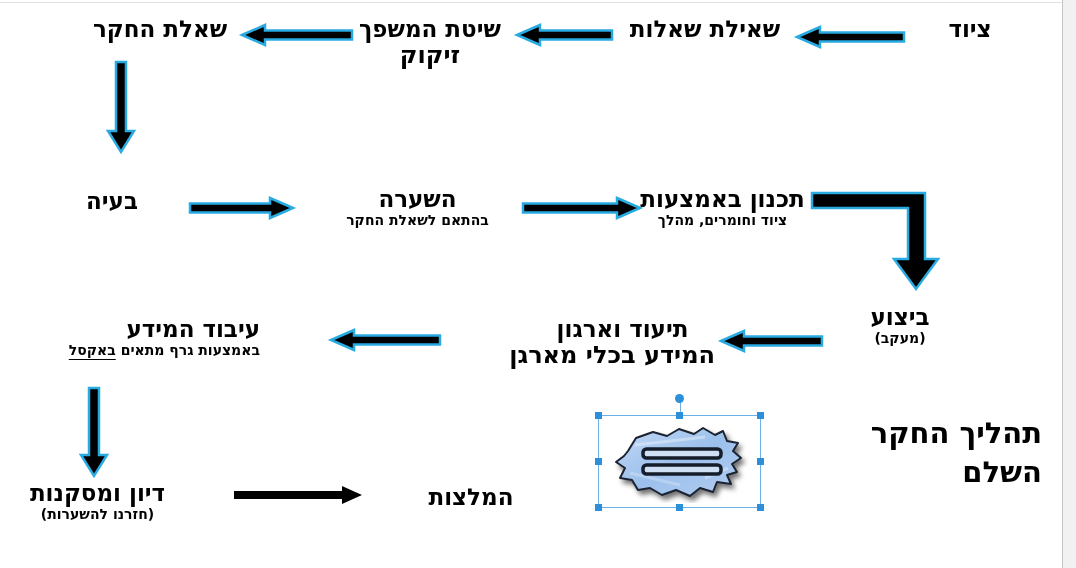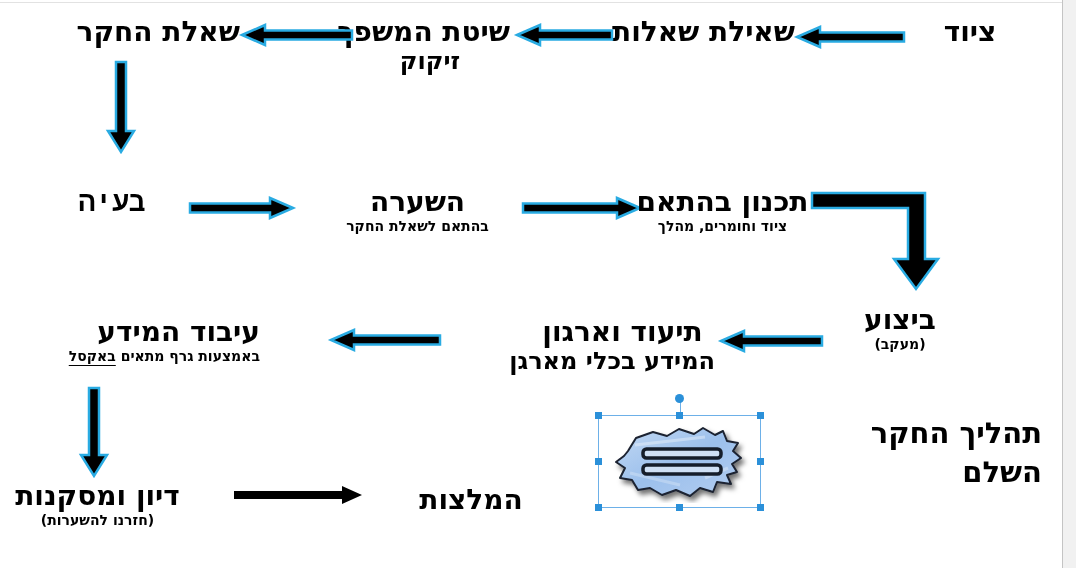--- a/index.html
+++ b/index.html
@@ -22,21 +22,21 @@
     background:#f1f1f1;border-left:1px solid #c4c4c4;box-sizing:border-box;
   }
   .node{
     position:absolute;
     color:#000;
     font-weight:700;
     text-align:center;
     line-height:1.15;
     white-space:nowrap;
   }
-  .node .main{font-size:28px;display:block;}
+  .node .main{font-size:23px;display:block;}
   .node .sub{font-size:14px;display:block;}
   .node .sub-big{font-size:24px;display:block;}
   .node.align-right{text-align:right;}
   .title-block{
     position:absolute;left:830px;top:414px;width:212px;
     font-size:29px;font-weight:700;color:#000;
     text-align:right;line-height:1.35;white-space:nowrap;
   }
   .title-block span{display:block;}
   .wavy{
@@ -104,39 +104,39 @@
   </svg>
 
   <div class="node" dir="rtl" style="left:80px;top:16px;width:160px;">
     <span class="main">שאלת החקר</span>
   </div>
 
   <svg class="arrow" style="left:103px;top:60px;" width="36" height="94">
     <polygon points="13,2 23,2 23,71 31,71 18,92 5,71 13,71"></polygon>
   </svg>
 
-  <div class="node" dir="rtl" style="left:72px;top:188px;width:80px;font-family:Liberation Mono, monospace;">
+  <div class="node" dir="rtl" style="left:72px;top:188px;width:80px;">
     <span class="main">בעיה</span>
   </div>
 
   <svg class="arrow" style="left:188px;top:195px;" width="106" height="26">
     <polygon points="105,13 82,3 82,8.5 2,8.5 2,17.5 82,17.5 82,23"></polygon>
   </svg>
 
   <div class="node" dir="rtl" style="left:330px;top:186px;width:175px;">
     <span class="main">השערה</span>
     <span class="sub">בהתאם לשאלת החקר</span>
   </div>
 
   <svg class="arrow" style="left:521px;top:195px;" width="120" height="26">
     <polygon points="119,13 96,3 96,8.5 2,8.5 2,17.5 96,17.5 96,23"></polygon>
   </svg>
 
   <div class="node" dir="rtl" style="left:630px;top:186px;width:185px;">
-    <span class="main">תכנון בהתאם</span>
+    <span class="main">תכנון באמצעות</span>
     <span class="sub">ציוד וחומרים, מהלך</span>
   </div>
 
   <svg class="arrow" style="left:812px;top:193px;" width="130" height="100">
     <polygon points="0,0 113,0 113,66 126,66 104,96 82,66 96,66 96,15 0,15"></polygon>
   </svg>
 
   <div class="node" dir="rtl" style="left:845px;top:304px;width:110px;">
     <span class="main">ביצוע</span>
     <span class="sub">(מעקב)</span>

